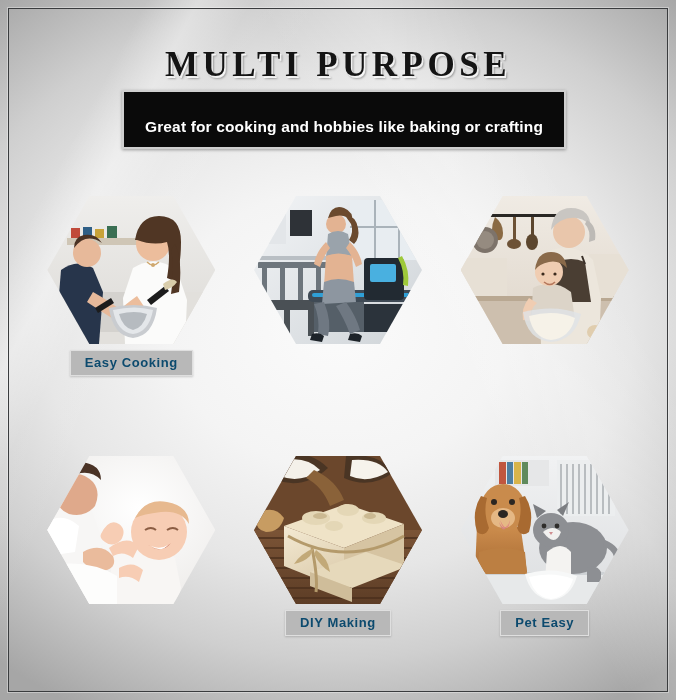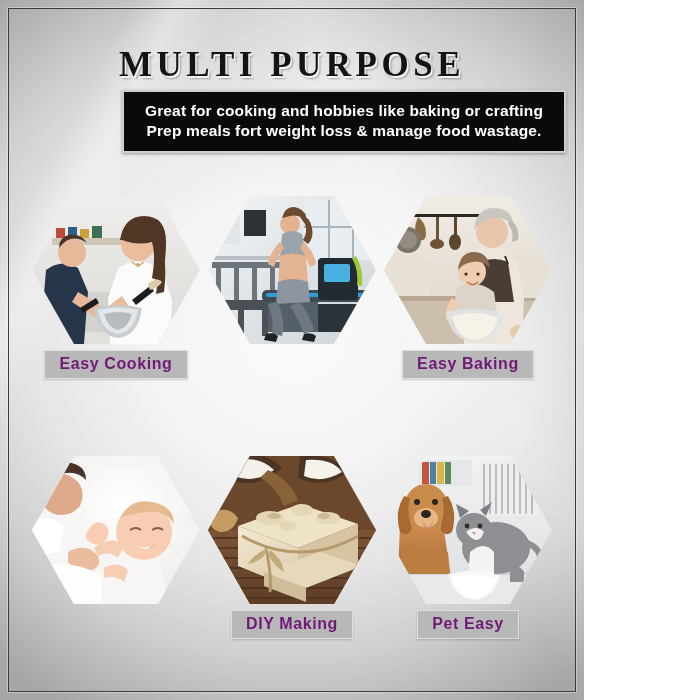--- a/index.html
+++ b/index.html
@@ -3,21 +3,21 @@
 <meta charset="utf-8">
 <style>
   html, body {
     margin: 0;
     padding: 0;
     background: #ffffff;
   }
 
   #poster {
     position: relative;
-    width: 584px;
+    width: 676px;
     height: 700px;
     overflow: hidden;
     font-family: "Liberation Sans", sans-serif;
     background:
       
       linear-gradient(118deg,
         rgba(255,255,255,0.00) 0%,
         rgba(255,255,255,0.00) 14%,
         rgba(255,255,255,0.38) 19%,
         rgba(255,255,255,0.05) 24%,
@@ -66,21 +66,21 @@
     text-shadow: 1.5px 1.5px 0 rgba(255,255,255,0.85),
                  2.5px 2.5px 2px rgba(0,0,0,0.30);
     white-space: nowrap;
   }
 
   #subtitle-box {
     position: absolute;
     left: 122px;
     top: 90px;
     width: 444px;
-    padding: 9px 6px 10px 6px;
+    padding: 25px 6px 10px 6px;
     box-sizing: border-box;
     background: #0a0a0a;
     border: 2px solid #cfcfcf;
     text-align: center;
     box-shadow: 0 1px 3px rgba(0,0,0,0.35);
   }
   .subtitle-line {
     display: block;
     color: #ffffff;
     font-size: 15.5px;
@@ -117,41 +117,40 @@
     clip-path: polygon(25% 0%, 75% 0%, 100% 50%, 75% 100%, 25% 100%, 0% 50%);
     overflow: hidden;
     position: relative;
   }
   .hex svg { display: block; width: 168px; height: 148px; }
 
   .caption {
     margin-top: 6px;
     background: #b8b8b8;
     border: 1px solid rgba(255,255,255,0.55);
-    color: #701a75;
-    font-size: 16px;
+    color: #0c4a6e;
+    font-size: 13px;
     font-weight: 700;
     letter-spacing: 0.6px;
     padding: 4px 14px 5px 14px;
     white-space: nowrap;
     box-shadow: 0 1px 2px rgba(0,0,0,0.18);
   }
 </style>
 </head>
 <body>
 
 <div id="poster">
 
   <div id="frame"></div>
 
   <div id="title">MULTI PURPOSE</div>
 
   <div id="subtitle-box">
     <span class="subtitle-line">Great for cooking and hobbies like baking or crafting</span>
-    <span class="subtitle-line">Prep meals fort weight loss &amp; manage food wastage.</span>
   </div>
 
   <div id="grid">
 
     <div class="cell">
       <div class="hex">
         <svg viewBox="0 0 168 148" preserveAspectRatio="xMidYMid slice" aria-hidden="true">
           <defs>
             <linearGradient id="ck-wall" x1="0" y1="0" x2="0" y2="1">
               <stop offset="0%" stop-color="#efeeec"></stop>
@@ -292,21 +291,20 @@
           <path d="M83 86 q6 5 11 0" stroke="#b5775c" stroke-width="1.6" fill="none"></path>
           <path d="M68 102 q-8 10 -6 22 l8 1 q-2 -12 6 -18z" fill="#f0cdb2"></path>
 
           <path d="M62 116 q32 -8 58 2 q-6 26 -30 28 q-24 -2 -28 -30z" fill="#dfe3e6" opacity="0.82"></path>
           <path d="M68 120 q26 -7 46 2 q-5 20 -24 22 q-18 -2 -22 -24z" fill="#f6f2e8"></path>
 
           <ellipse cx="134" cy="136" rx="8" ry="7" fill="#e0cdae"></ellipse>
           <rect x="146" y="120" width="14" height="22" rx="2" fill="#9aa0a4"></rect>
         </svg>
       </div>
-      <div class="caption">Easy Baking</div>
     </div>
 
     <div class="cell">
       <div class="hex">
         <svg viewBox="0 0 168 148" preserveAspectRatio="xMidYMid slice" aria-hidden="true">
           <defs>
             <radialGradient id="inf-bg" cx="55%" cy="35%" r="75%">
               <stop offset="0%" stop-color="#ffffff"></stop>
                 <stop offset="100%" stop-color="#eceae8"></stop>
             </radialGradient>

